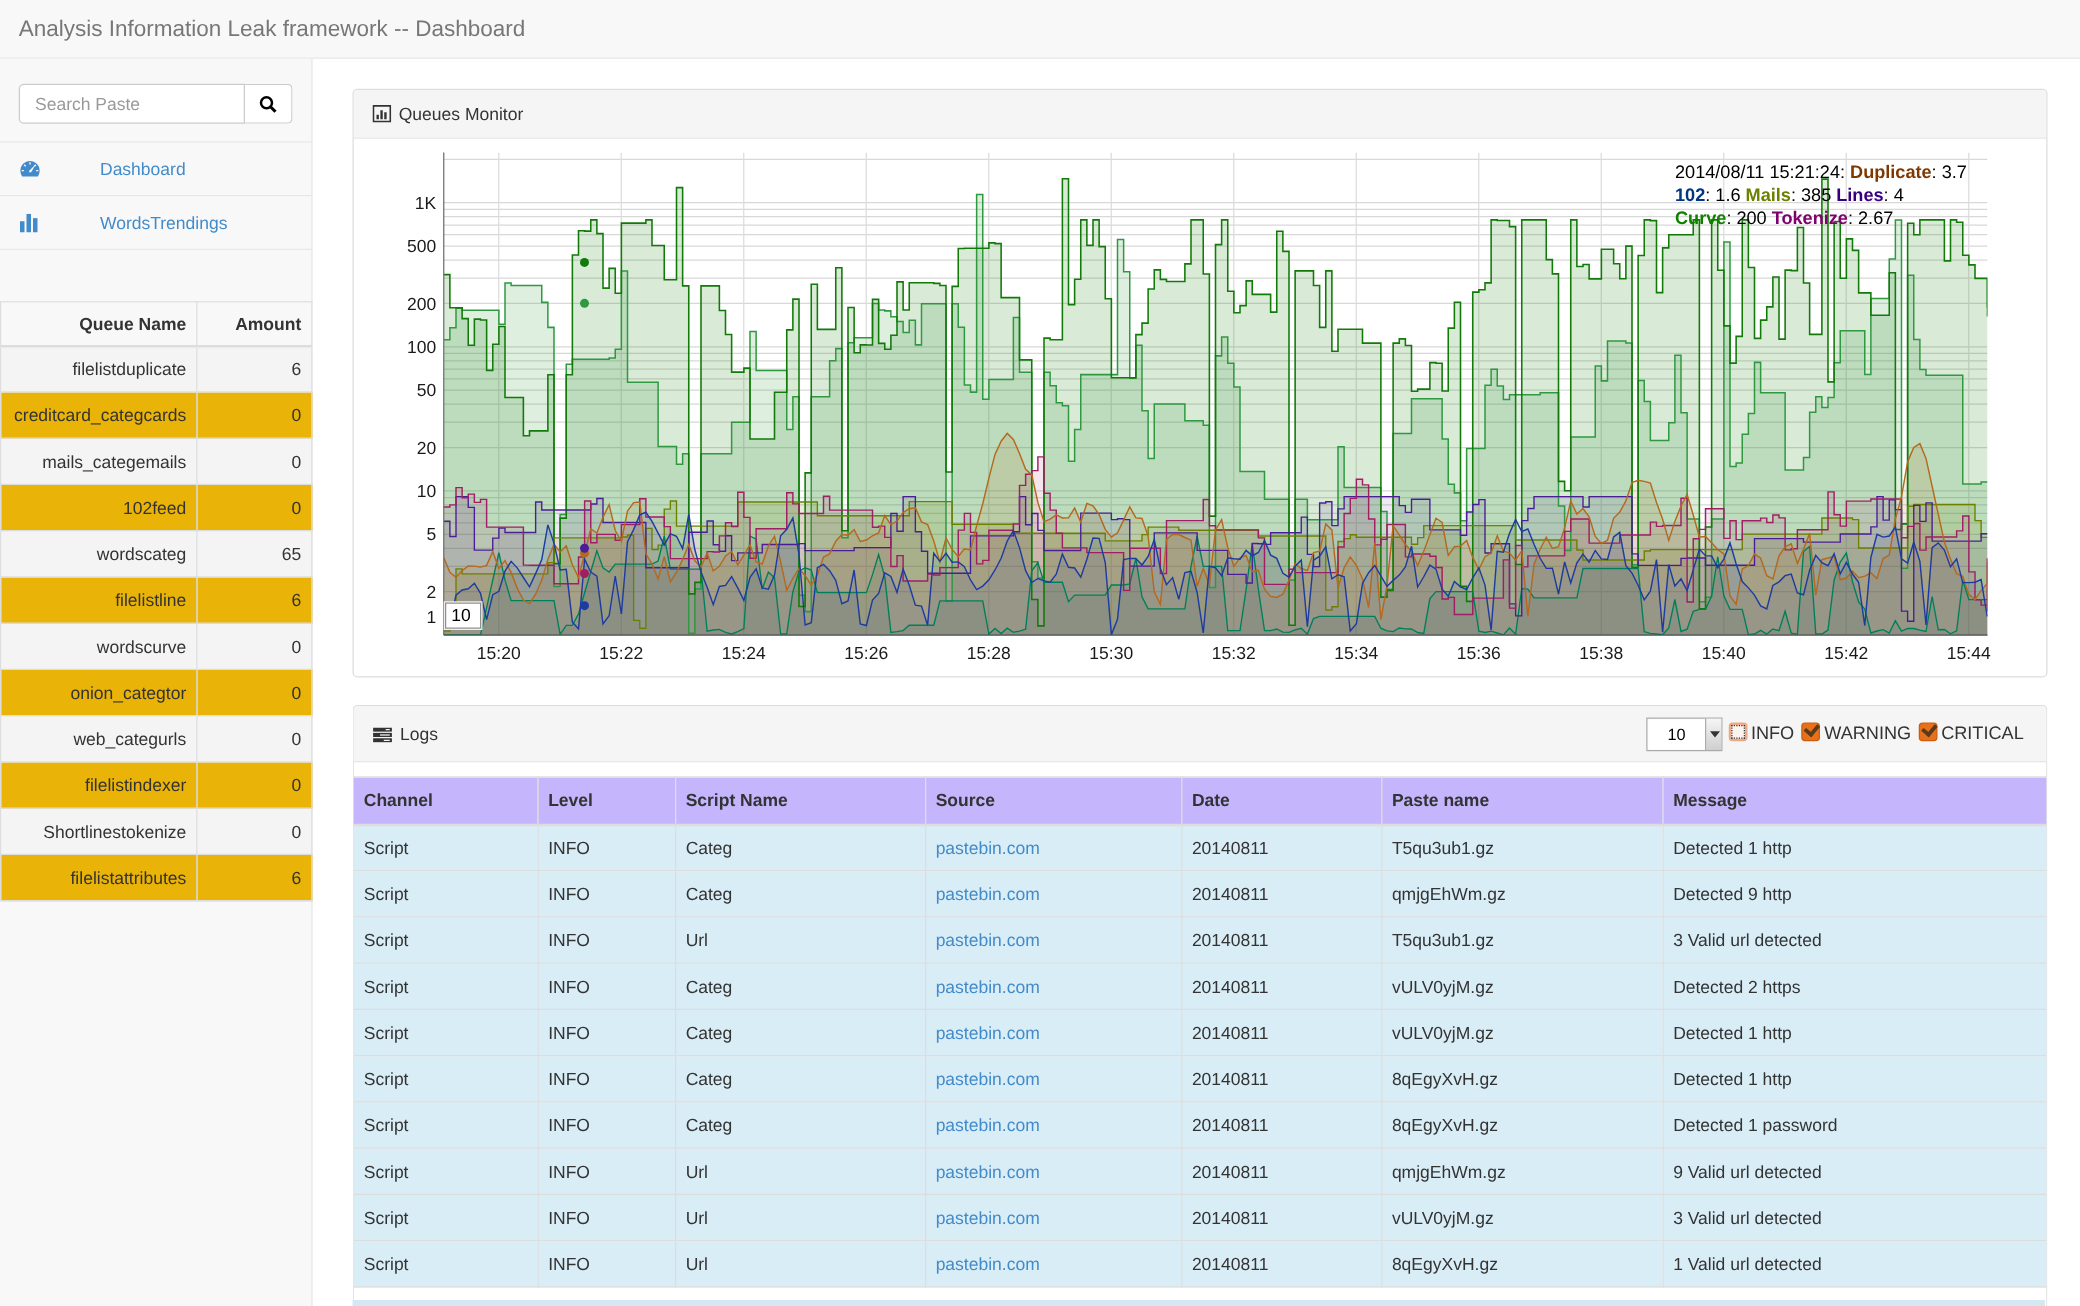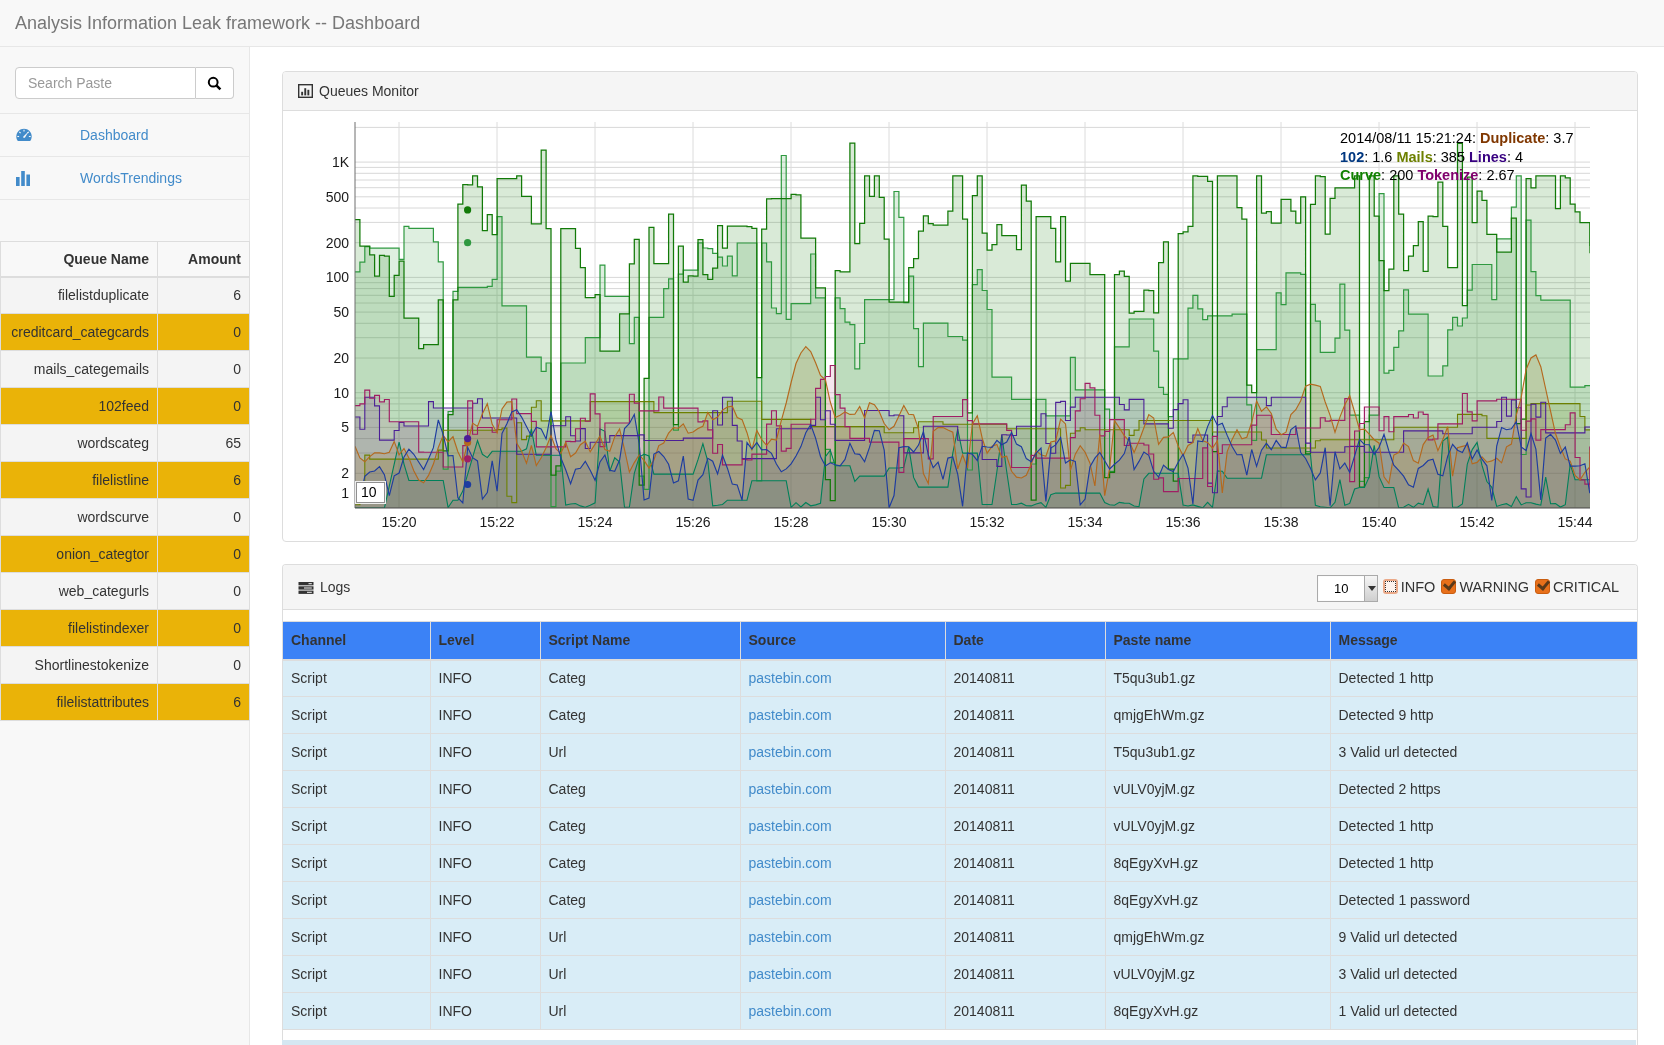--- a/index.html
+++ b/index.html
@@ -66,21 +66,21 @@
 .cb-off { background:#fdf3ee; border:2px solid #eba988; position:relative; }
 .cb-off:after { content:""; position:absolute; left:0px; top:0px; width:9px; height:9px;
   border:1px dotted #333; }
 .cb-on { background:#e8701a; border:1px solid #c95d10; position:relative; }
 .cb-on:after { content:""; position:absolute; left:2px; top:0px; width:8px; height:5px;
   border-left:3px solid #5a3a1a; border-bottom:3px solid #5a3a1a; transform:rotate(-50deg); }
 
 #ltable { position:absolute; left:0px; top:56px; width:1354px; border-collapse:collapse;
   font-size:14px; }
 #ltable th, #ltable td { border:1px solid #ddd; padding:8px; text-align:left; height:37px; }
-#ltable th { font-weight:bold; border-bottom-width:2px; background:#3b82f6; height:38px; border-color:#ddd; }
+#ltable th { font-weight:bold; border-bottom-width:2px; background:#c4b5fd; height:38px; border-color:#ddd; }
 #ltable th:first-child, #ltable td:first-child { border-left:none; }
 #ltable th:last-child, #ltable td:last-child { border-right:none; }
 #ltable td { background:#d9edf7; border-color:#ddd; }
 #ltable tr td { border-top:1px solid #ddd; }
 #ltable a { color:#428bca; text-decoration:none; }
 #lfoot { position:absolute; left:282px; top:1040px; width:1354px; height:5px; background:#d5e7f2; }
 </style>
 </head>
 <body>
 <div id="navbar">

